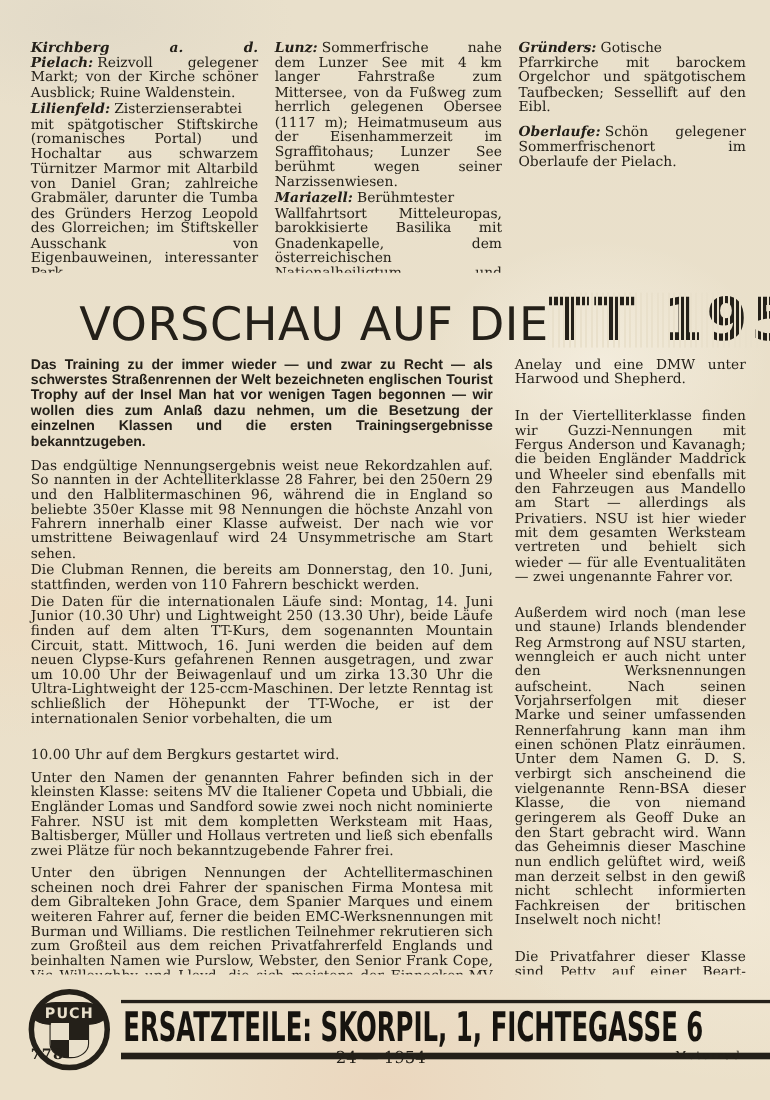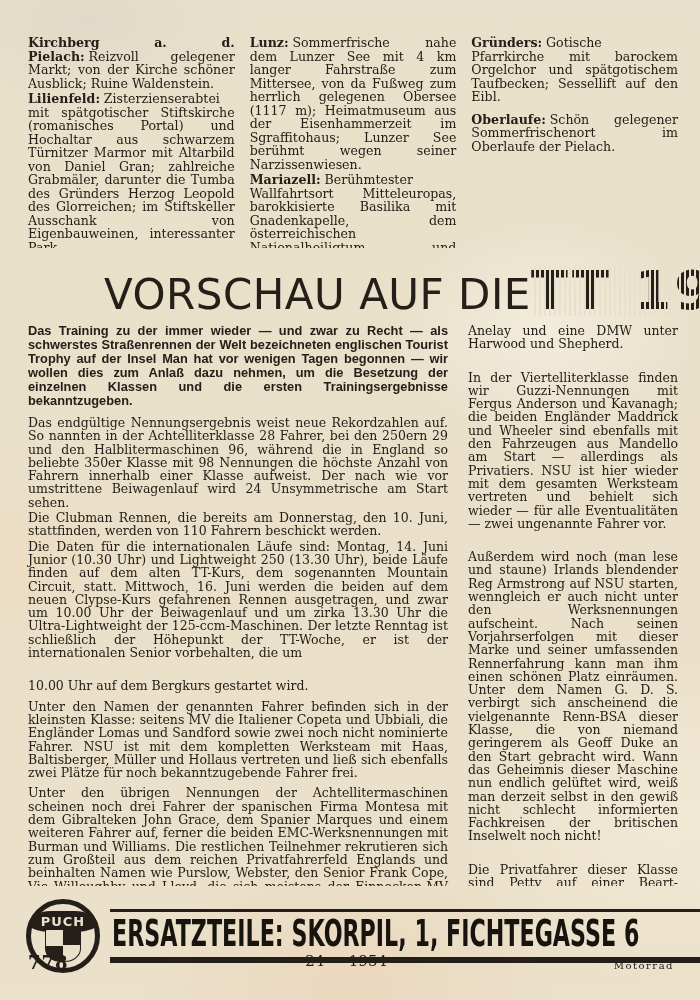--- a/index.html
+++ b/index.html
@@ -26,26 +26,26 @@
   
   .top-section{
     display:flex;gap:15px;
     padding:36px 22px 0 28px;
     height:212px;overflow:hidden;
   }
   .top-col{flex:1;font-size:12.6px;line-height:13.5px;text-align:justify;}
   .top-col p{margin:0;}
   .top-col p + p{margin-top:2px;}
   .top-col.spaced p + p{margin-top:9px;}
-  .place-name{font-weight:bold;margin-right:0.3em;}
+  .place-name{font-weight:bold;margin-right:0.3em;font-style:italic;}
 
   
   .headline-row{
     display:flex;align-items:flex-end;justify-content:space-between;
-    padding:10px 30px 0 72px;height:58px;margin-left:32px;
+    padding:10px 30px 0 72px;height:58px;
   }
   .headline-prefix{
     font-family:"DejaVu Sans", sans-serif;
     font-size:42px;font-weight:400;line-height:1;
     letter-spacing:0.5px;white-space:nowrap;
   }
   .headline-title{
     position:relative;display:inline-block;
     font-family:"DejaVu Sans", sans-serif;
     font-size:54px;font-weight:900;line-height:0.92;
@@ -124,21 +124,21 @@
     transform:scaleX(0.60);transform-origin:left center;
     color:#17140f;
   }
 
   
   .page-footer{
     position:absolute;left:28px;right:26px;top:952px;
     display:flex;align-items:baseline;justify-content:space-between;
     font-size:15px;
   }
-  .footer-page-number{font-weight:bold;font-size:18px;letter-spacing:1px;}
+  .footer-page-number{font-weight:bold;font-size:13px;letter-spacing:1px;}
   .footer-issue{position:absolute;left:50%;transform:translateX(-56%);font-size:15px;}
   .footer-magazine{letter-spacing:1.5px;font-size:10px;}
 </style>
 </head>
 <body>
 
 <div class="page">
 
   <div class="top-section">
     <div class="top-col">

